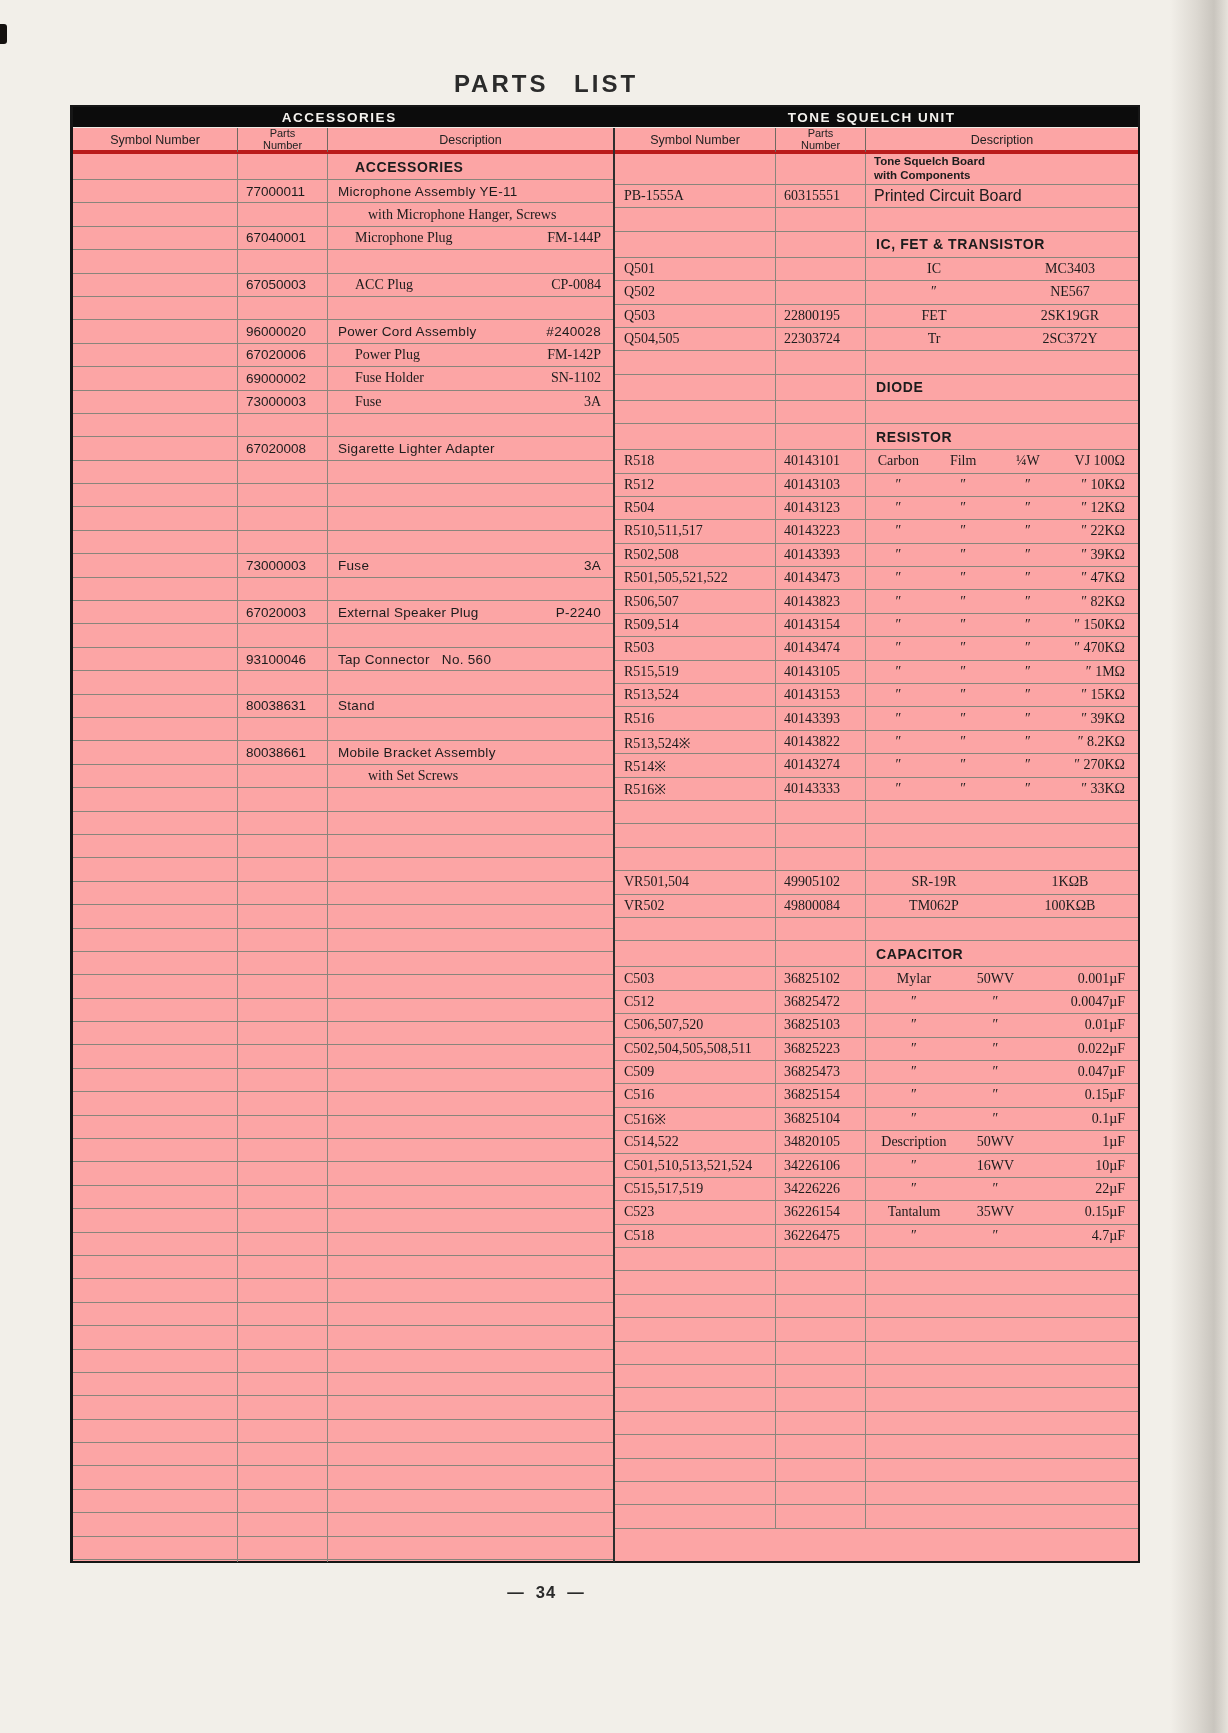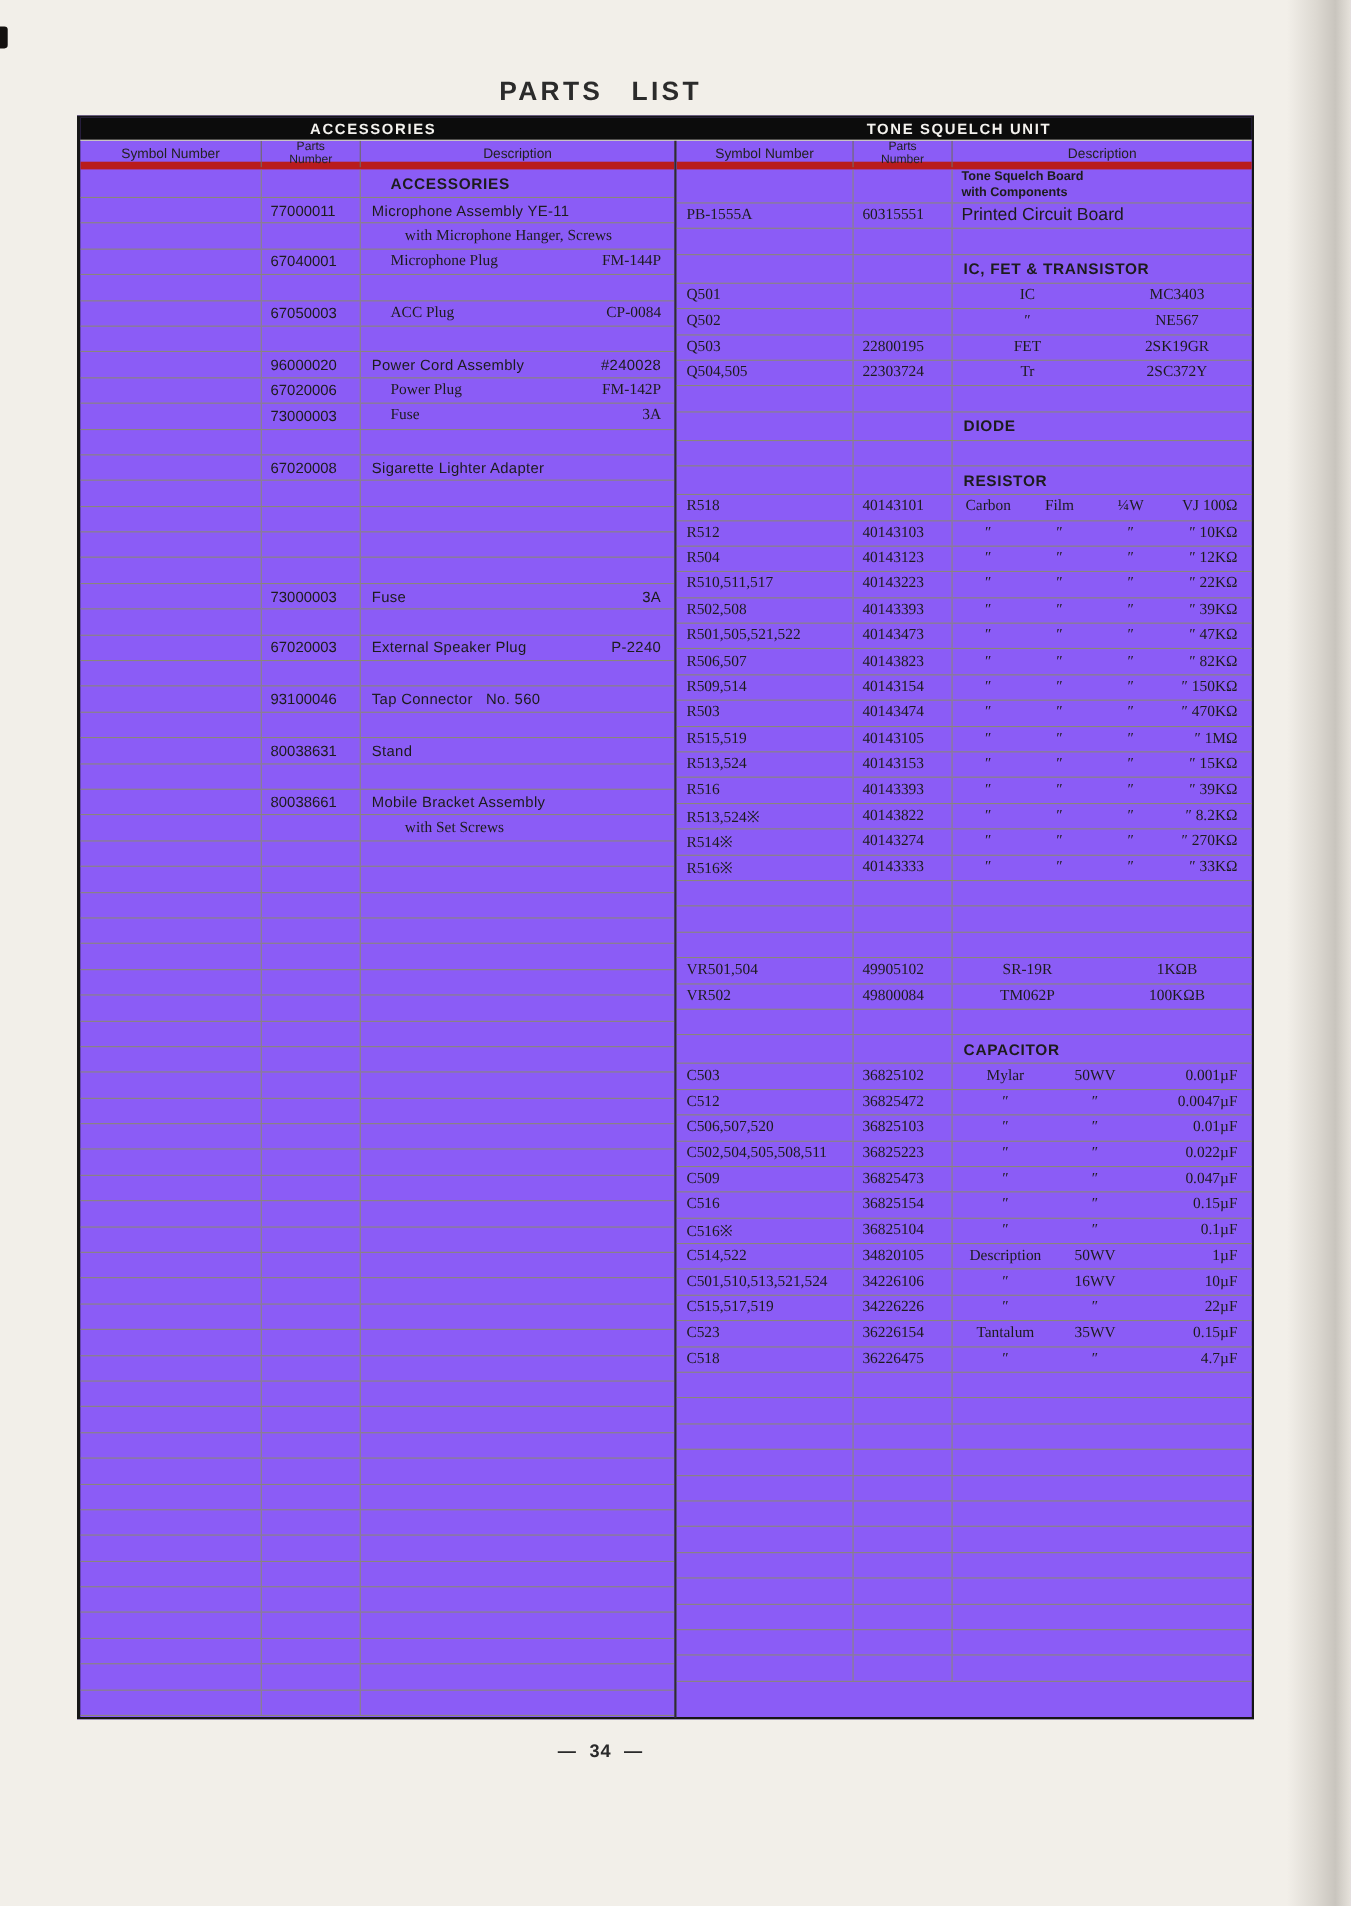--- a/index.html
+++ b/index.html
@@ -11,38 +11,38 @@
     font-family:"Liberation Sans","DejaVu Sans",sans-serif;color:#1c1c1c;
   }
   .scan-mark{position:absolute;left:0;top:24px;width:7px;height:20px;background:#14110f;border-radius:0 3px 3px 0;}
   .title{
     position:absolute;top:70px;left:0;width:1092px;text-align:center;
     font-size:24px;font-weight:bold;letter-spacing:3px;word-spacing:16px;color:#2b2b2b;
   }
   .tablewrap{
     position:absolute;left:70px;top:105px;width:1070px;height:1458px;
     border:2px solid #161616;border-left-width:3px;box-sizing:border-box;
-    background:#8b5cf6;
+    background:#fca5a5;
   }
   .band{
     height:20px;background:#0c0c0c;display:flex;align-items:center;
     border-bottom:1px solid #efece5;
   }
   .band span{
     flex:1;text-align:center;color:#f4f2ee;font-size:13.5px;font-weight:bold;letter-spacing:1.5px;
     white-space:pre;
   }
   .cols{display:flex;height:1434px;}
   .half{box-sizing:border-box;overflow:hidden;display:flex;flex-direction:column;}
   .half.left{width:540px;}
   .half.right{width:525px;flex:1;border-left:2px solid #2e2e2e;}
   .thead,.trow{display:grid;box-sizing:border-box;}
   .half.left .thead,.half.left .trow{grid-template-columns:165px 90px 1fr;}
   .half.right .thead,.half.right .trow{grid-template-columns:161px 90px 1fr;}
-  .thead{height:26px;border-bottom:7px solid #b91c1c;}
+  .thead{height:26px;border-bottom:4px solid #b91c1c;}
   .thead .hc{
     display:flex;align-items:center;justify-content:center;text-align:center;
     font-size:12.5px;color:#222;border-right:1px solid #6f6a62;white-space:pre-line;
   }
   .thead .hc.parts{font-size:11px;line-height:1.08;}
   .thead .hc:last-child{border-right:none;}
   .tbody{flex:1;overflow:hidden;}
   .trow{height:23.4px;border-bottom:1px solid #8a857c;}
   .trow.t-section{height:26px;}
   .trow.t-head2{height:31px;}
@@ -156,20 +156,28 @@
           <div class="trow t-data">
             <div class="cell sym"></div>
             <div class="cell parts">67020006</div>
             <div class="cell desc n2">
               <span class="seg seg0">Power Plug</span>
               <span class="seg seg1 last">FM-142P</span>
             </div>
           </div>
           <div class="trow t-data">
             <div class="cell sym"></div>
+            <div class="cell parts">69000002</div>
+            <div class="cell desc n2">
+              <span class="seg seg0">Fuse Holder</span>
+              <span class="seg seg1 last">SN-1102</span>
+            </div>
+          </div>
+          <div class="trow t-data">
+            <div class="cell sym"></div>
             <div class="cell parts">73000003</div>
             <div class="cell desc n2">
               <span class="seg seg0">Fuse</span>
               <span class="seg seg1 last">3A</span>
             </div>
           </div>
           <div class="trow t-empty">
             <div class="cell sym"></div>
             <div class="cell parts"></div>
             <div class="cell desc n0"></div>

